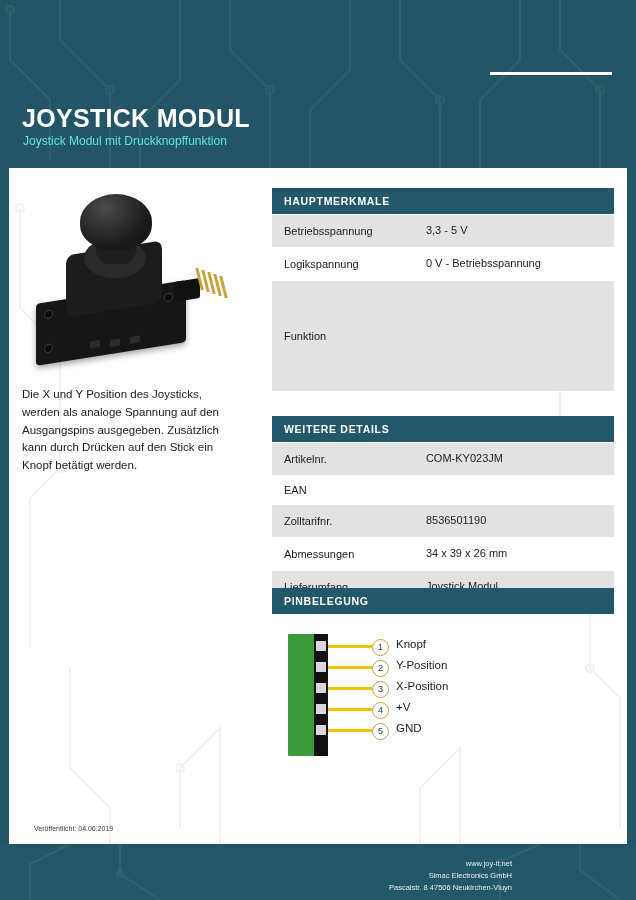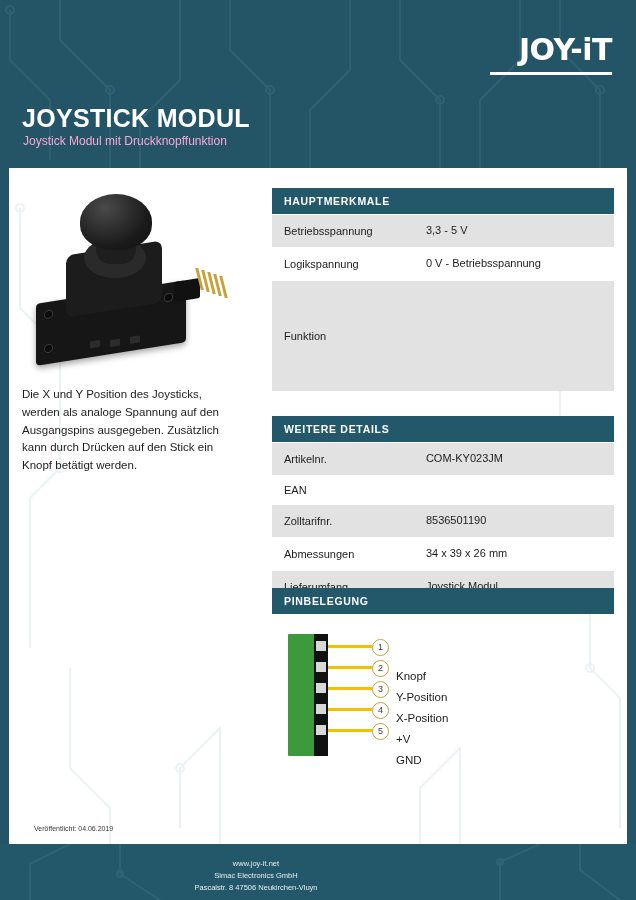--- a/index.html
+++ b/index.html
@@ -59,21 +59,21 @@
     top: 104px;
     color: #ffffff;
     font-size: 25px;
     font-weight: bold;
     letter-spacing: 0.3px;
   }
   .subtitle {
     position: absolute;
     left: 23px;
     top: 134px;
-    color: #f9a8d4;
+    color: #5eead4;
     font-size: 12px;
   }
 
   
   .body-area {
     position: absolute;
     left: 0;
     top: 168px;
     width: 636px;
     height: 676px;
@@ -286,21 +286,20 @@
     font-size: 9px;
     text-align: center;
     line-height: 15px;
     background: #ffffff;
   }
   .pin-label {
     position: absolute;
     left: 124px;
     font-size: 11.5px;
     color: #1c1c1c;
-    margin-top: 32px;
   }
 
   .published {
     position: absolute;
     left: 34px;
     bottom: 12px;
     font-size: 7px;
     color: #3a3a3a;
   }
 
@@ -316,21 +315,21 @@
   }
   .footer-circuit {
     position: absolute;
     left: 0; top: 0;
     width: 636px; height: 56px;
     opacity: 0.3;
   }
   .footer-text {
     position: absolute;
     width: 512px;
-    text-align: center;
+    text-align: right;
     color: #e8eef0;
     font-size: 7.5px;
     line-height: 1.5;
   }
 </style>
 </head>
 <body>
 
 <div class="page">
 
@@ -345,21 +344,20 @@
         <path d="M400 0 L400 60 L440 100 L440 168"></path>
         <path d="M480 168 L480 100 L520 60 L520 0"></path>
         <path d="M560 0 L560 50 L600 90 L600 168"></path>
         <circle cx="10" cy="10" r="4"></circle>
           <circle cx="110" cy="90" r="4"></circle>
         <circle cx="270" cy="90" r="4"></circle>
           <circle cx="440" cy="100" r="4"></circle>
         <circle cx="600" cy="90" r="4"></circle>
       </g>
     </svg>
-    <div class="logo">JOY-iT</div>
     <div class="logo-underline"></div>
     <div class="title">JOYSTICK MODUL</div>
     <div class="subtitle">Joystick Modul mit Druckknopffunktion</div>
   </div>
 
   <div class="body-area">
     <svg class="body-circuit" viewBox="0 0 636 676">
       <g stroke="#8fb2bd" stroke-width="2" fill="none">
         <path d="M20 40 L20 140 L60 180 L60 300 L30 330 L30 480"></path>
         <path d="M70 500 L70 600 L110 640 L110 676"></path>

